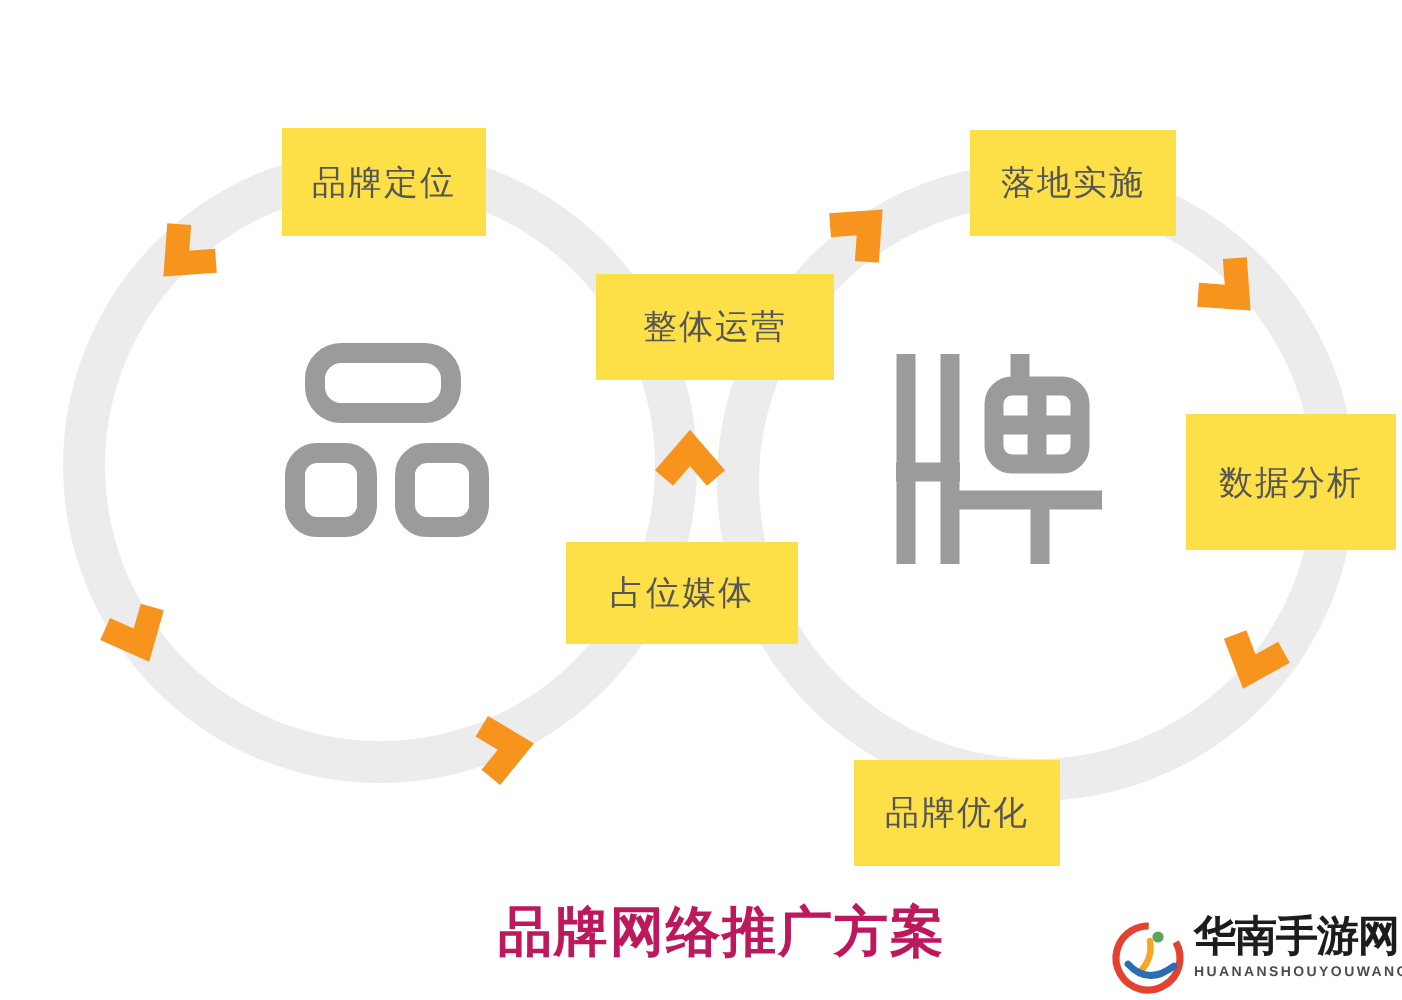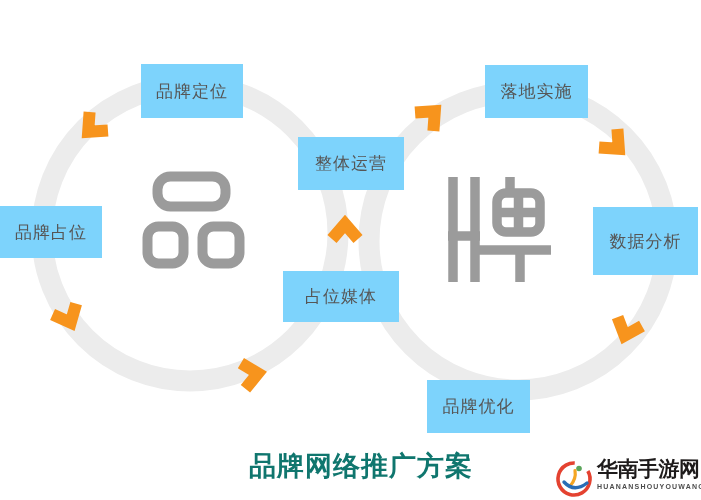--- a/index.html
+++ b/index.html
@@ -2,27 +2,27 @@
 <html><head>
 <meta charset="utf-8">
 <style>
   html,body{margin:0;padding:0;background:#fff;}
   .stage{
     position:relative;width:701px;height:500px;background:#ffffff;overflow:hidden;
     font-family:"Liberation Sans","DejaVu Sans",sans-serif;
   }
   .layer{position:absolute;left:0;top:0;}
   .node{
-    position:absolute;background:#7dd3fc;color:#565656;
+    position:absolute;background:#fde047;color:#565656;
     display:flex;align-items:center;justify-content:center;
     font-size:17px;letter-spacing:1px;
   }
   .title{
     position:absolute;left:246px;top:448px;width:230px;text-align:center;
-    color:#0f766e;font-weight:bold;font-size:27px;letter-spacing:1px;white-space:nowrap;
+    color:#be185d;font-weight:bold;font-size:27px;letter-spacing:1px;white-space:nowrap;
   }
   .logo{
     position:absolute;left:552px;top:456px;display:flex;align-items:flex-start;
   }
   .logo-text-block{margin-left:3px;}
   .logo-name{
     color:#1e1b1b;font-weight:bold;font-size:21px;letter-spacing:-0.5px;
     line-height:26px;white-space:nowrap;
   }
   .logo-sub{
@@ -79,27 +79,24 @@
         </g>
       <g transform="translate(626,332) rotate(20)">
           <polyline points="-13,-11 0,4 13,-11"></polyline>
         </g>
     </g>
   </svg>
 
   <div class="node" style="left:141px;top:64px;width:102px;height:54px">
     <span>品牌定位</span>
   </div>
-  <div class="node" style="left:0px;top:206px;width:102px;height:52px">
-    <span>品牌占位</span>
-  </div>
   <div class="node" style="left:283px;top:271px;width:116px;height:51px">
     <span>占位媒体</span>
   </div>
-  <div class="node" style="left:298px;top:137px;width:106px;height:53px">
+  <div class="node" style="left:298px;top:137px;width:119px;height:53px">
     <span>整体运营</span>
   </div>
   <div class="node" style="left:485px;top:65px;width:103px;height:53px">
     <span>落地实施</span>
   </div>
   <div class="node" style="left:593px;top:207px;width:105px;height:68px">
     <span>数据分析</span>
   </div>
   <div class="node" style="left:427px;top:380px;width:103px;height:53px">
     <span>品牌优化</span>

